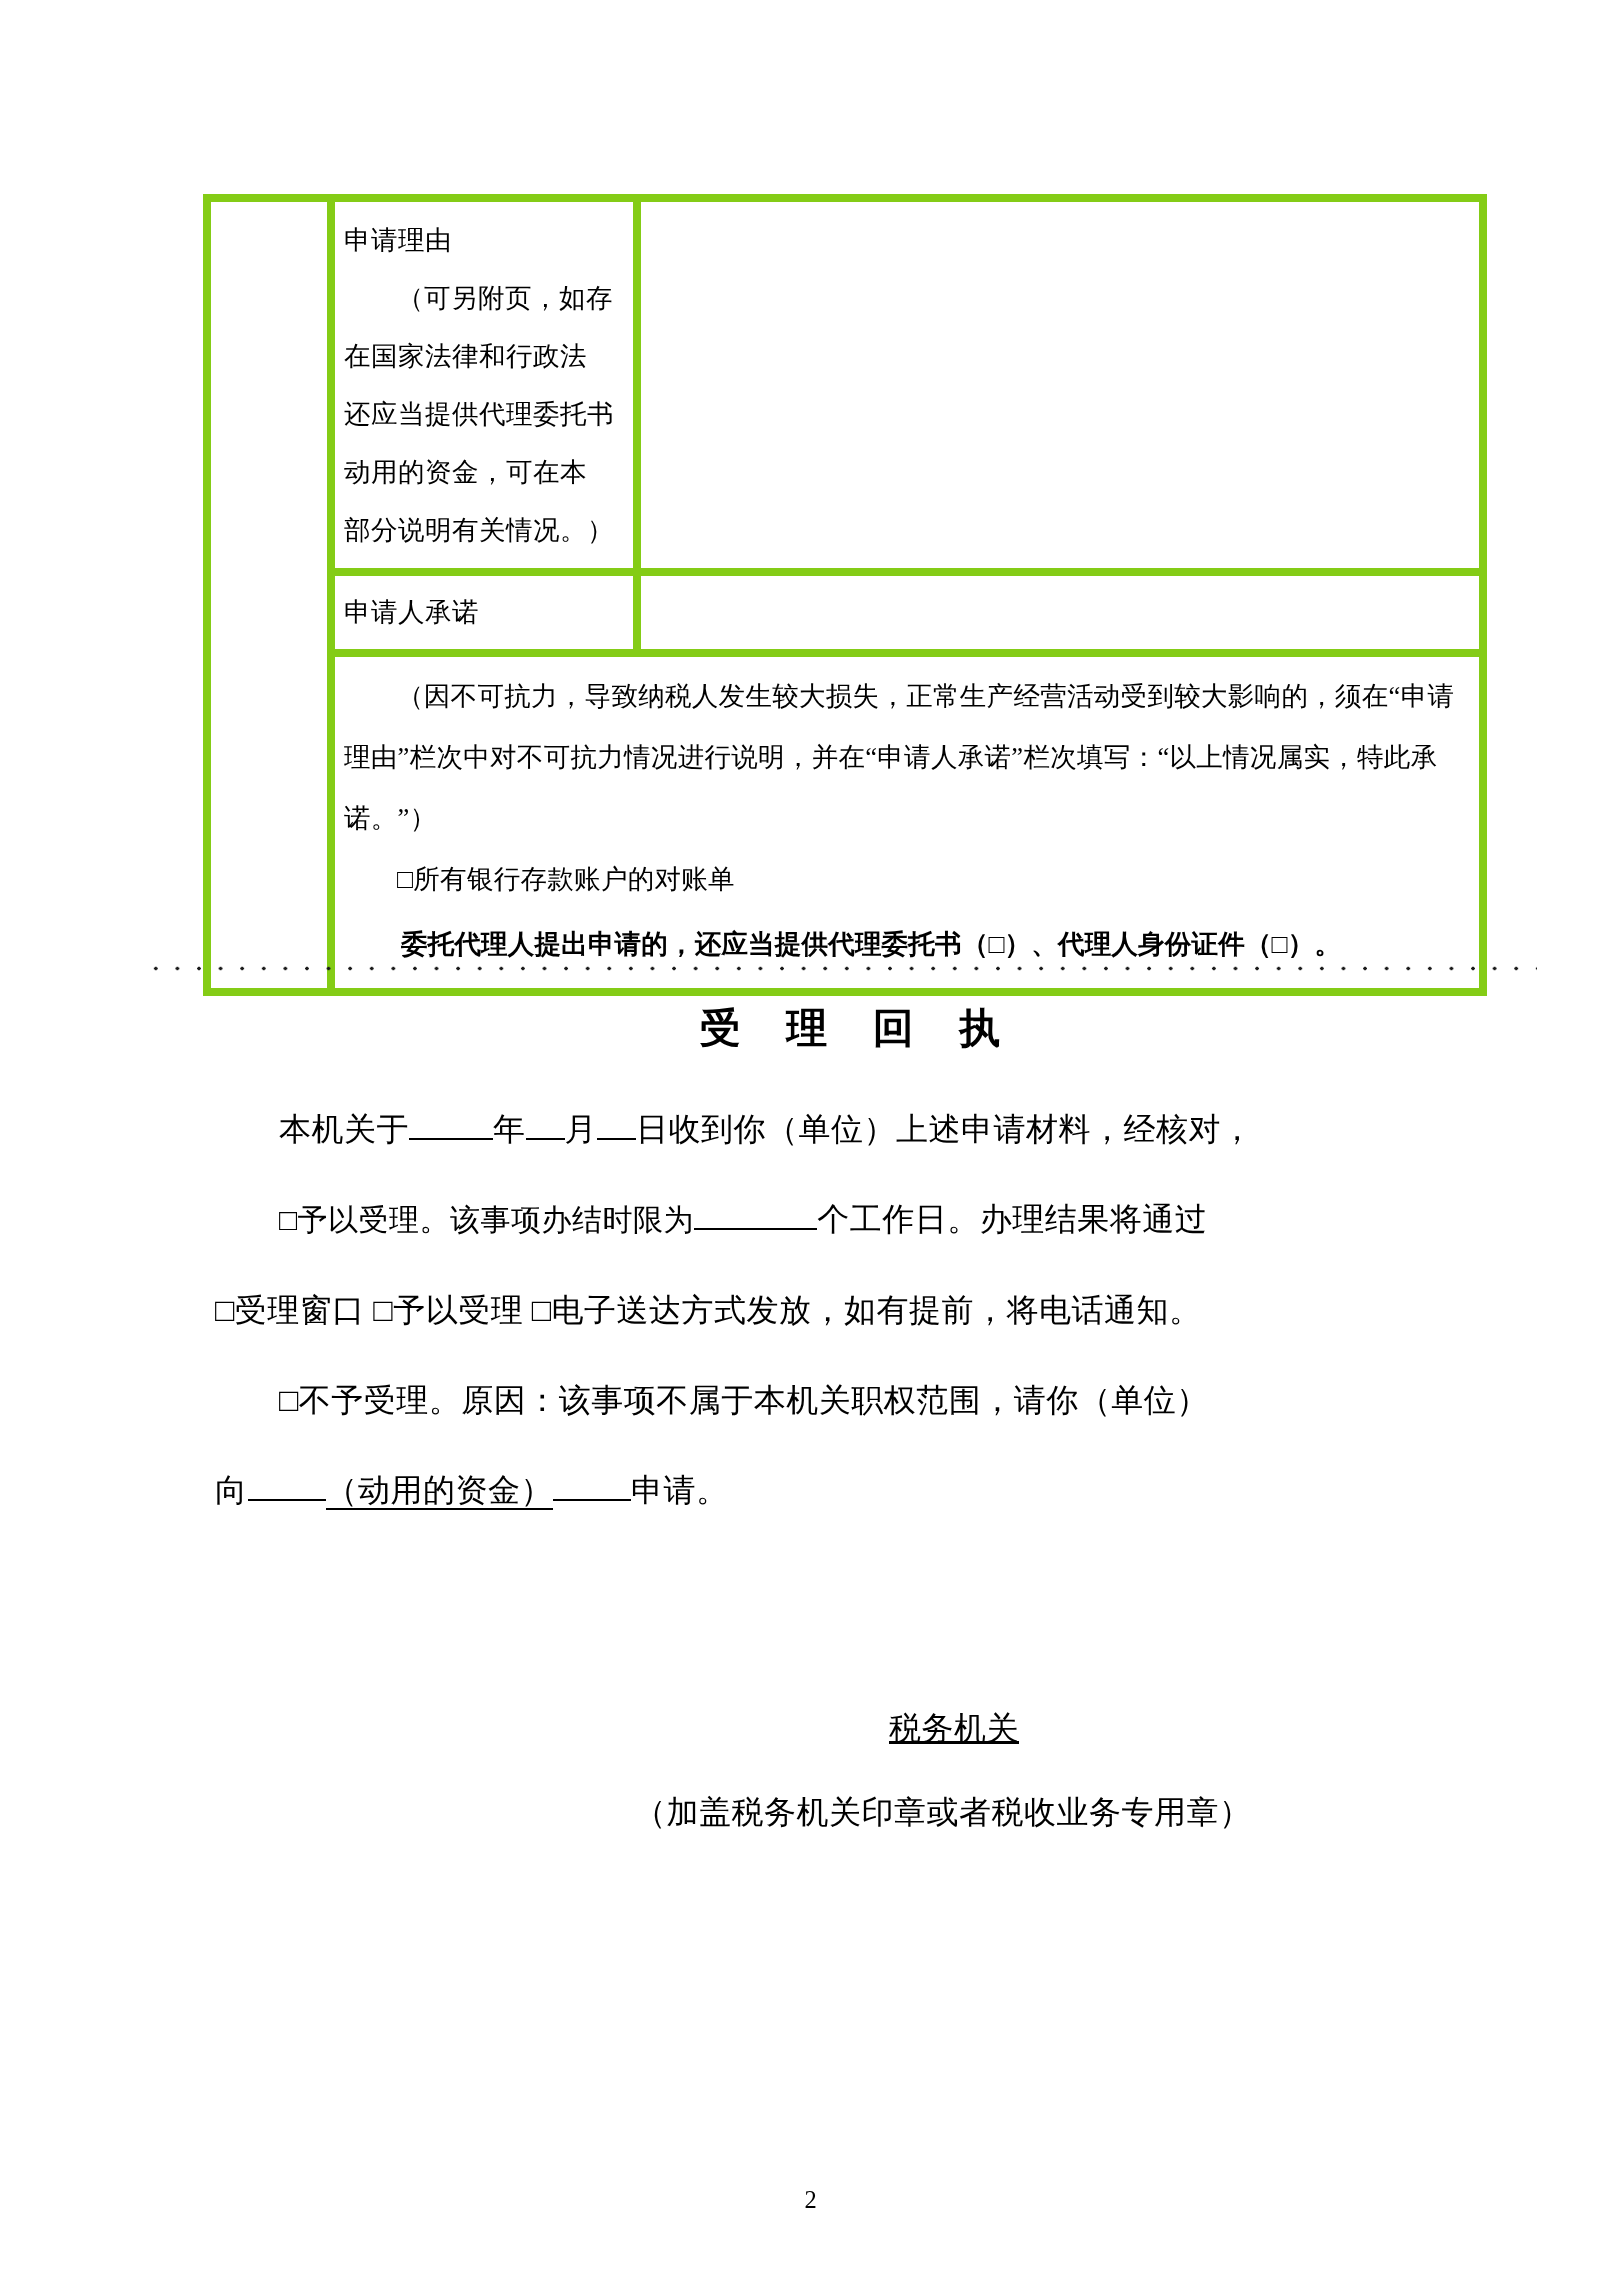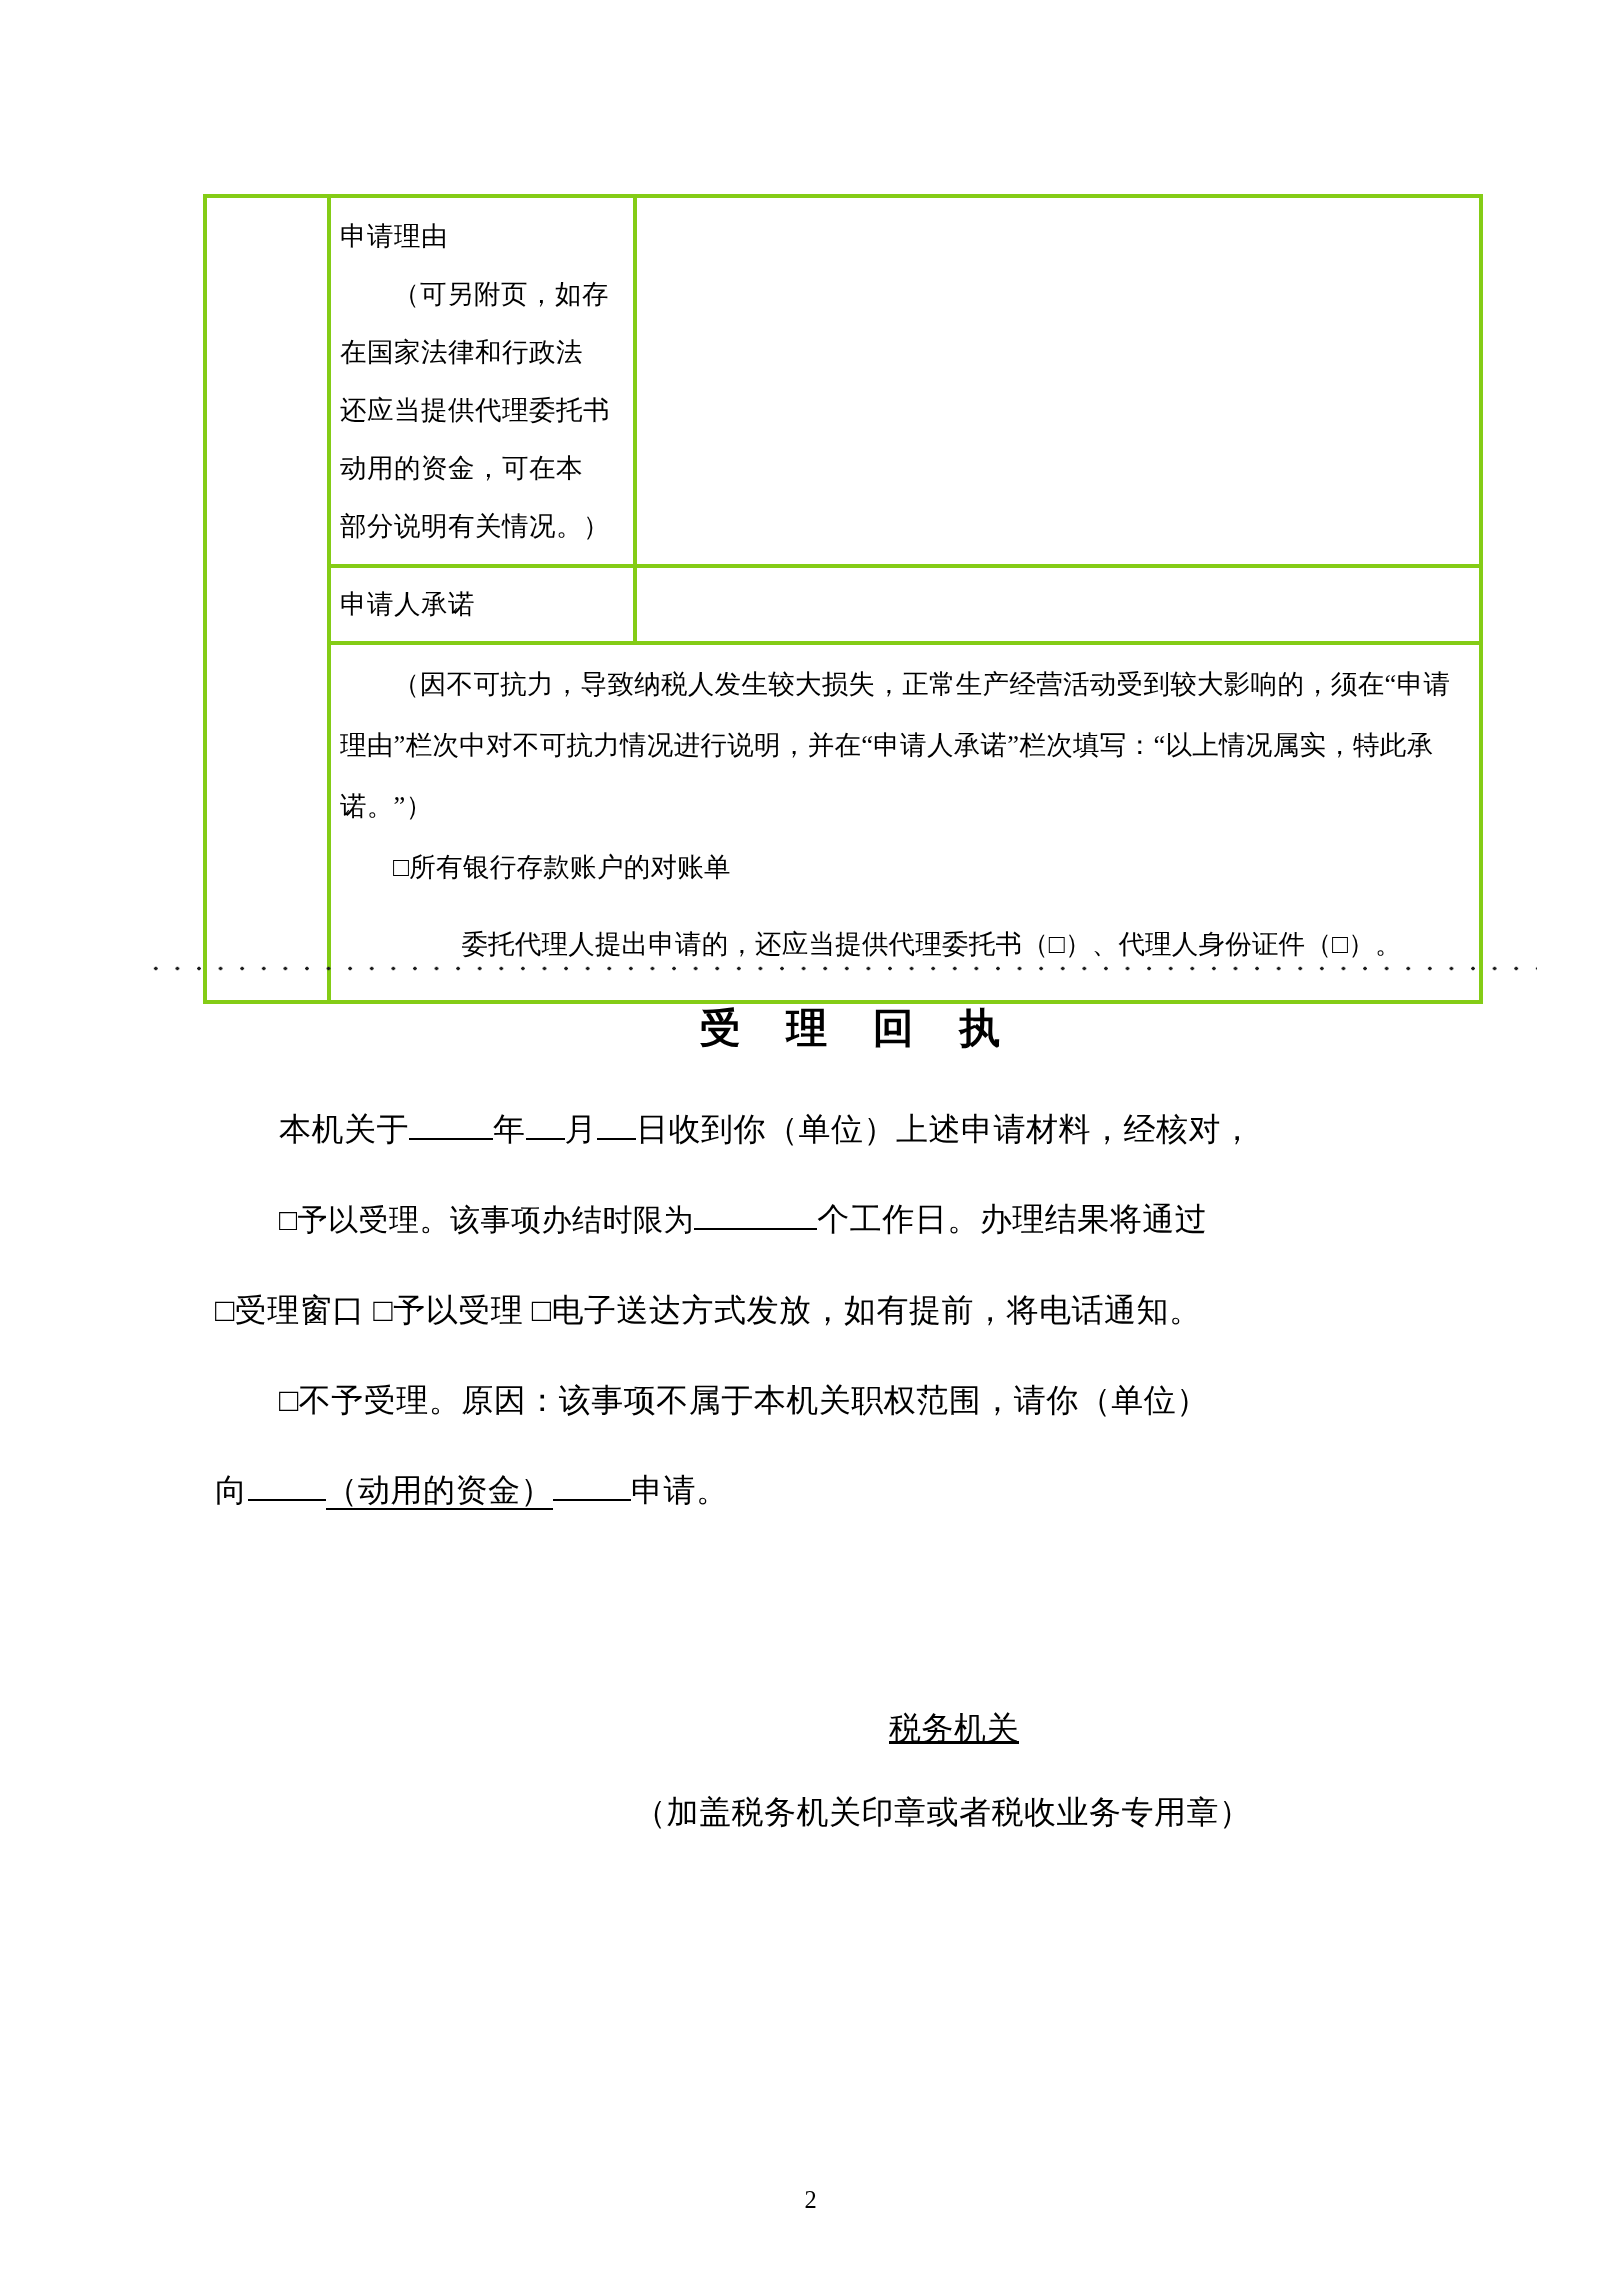--- a/index.html
+++ b/index.html
@@ -19,21 +19,21 @@
   
   .form-table {
     position: absolute;
     left: 203px;
     top: 194px;
     width: 1276px;
     border-collapse: collapse;
     table-layout: fixed;
   }
   .form-table td {
-    border: 4px solid #84cc16;
+    border: 8px solid #84cc16;
     vertical-align: top;
     padding: 9px;
   }
   .col-spine   { width: 124px; }
   .col-label   { width: 306px; }
   .col-value   { width: 846px; }
 
   .cell-reason-label {
     padding: 17.6px 13.7px 21.6px 13.7px;
     font-size: 26.5px;
@@ -61,24 +61,23 @@
   .cell-notes .para {
     text-indent: 2em;
     margin: 0;
   }
   .cell-notes .checkline {
     text-indent: 2em;
     margin: 0;
   }
   .cell-notes .boldline {
     text-indent: 2em;
-    margin: 16px;
-    font-weight: normal;
+    margin: 4px;
+    font-weight: bold;
     letter-spacing: 0.2px;
-    text-align: center;
   }
 
   
   .dotted-sep {
     position: absolute;
     left: 145px;
     top: 965px;
     width: 1392px;
     height: 6.9px;
     background-image: radial-gradient(circle, #1a1a1a 1.6px, transparent 1.8px);

